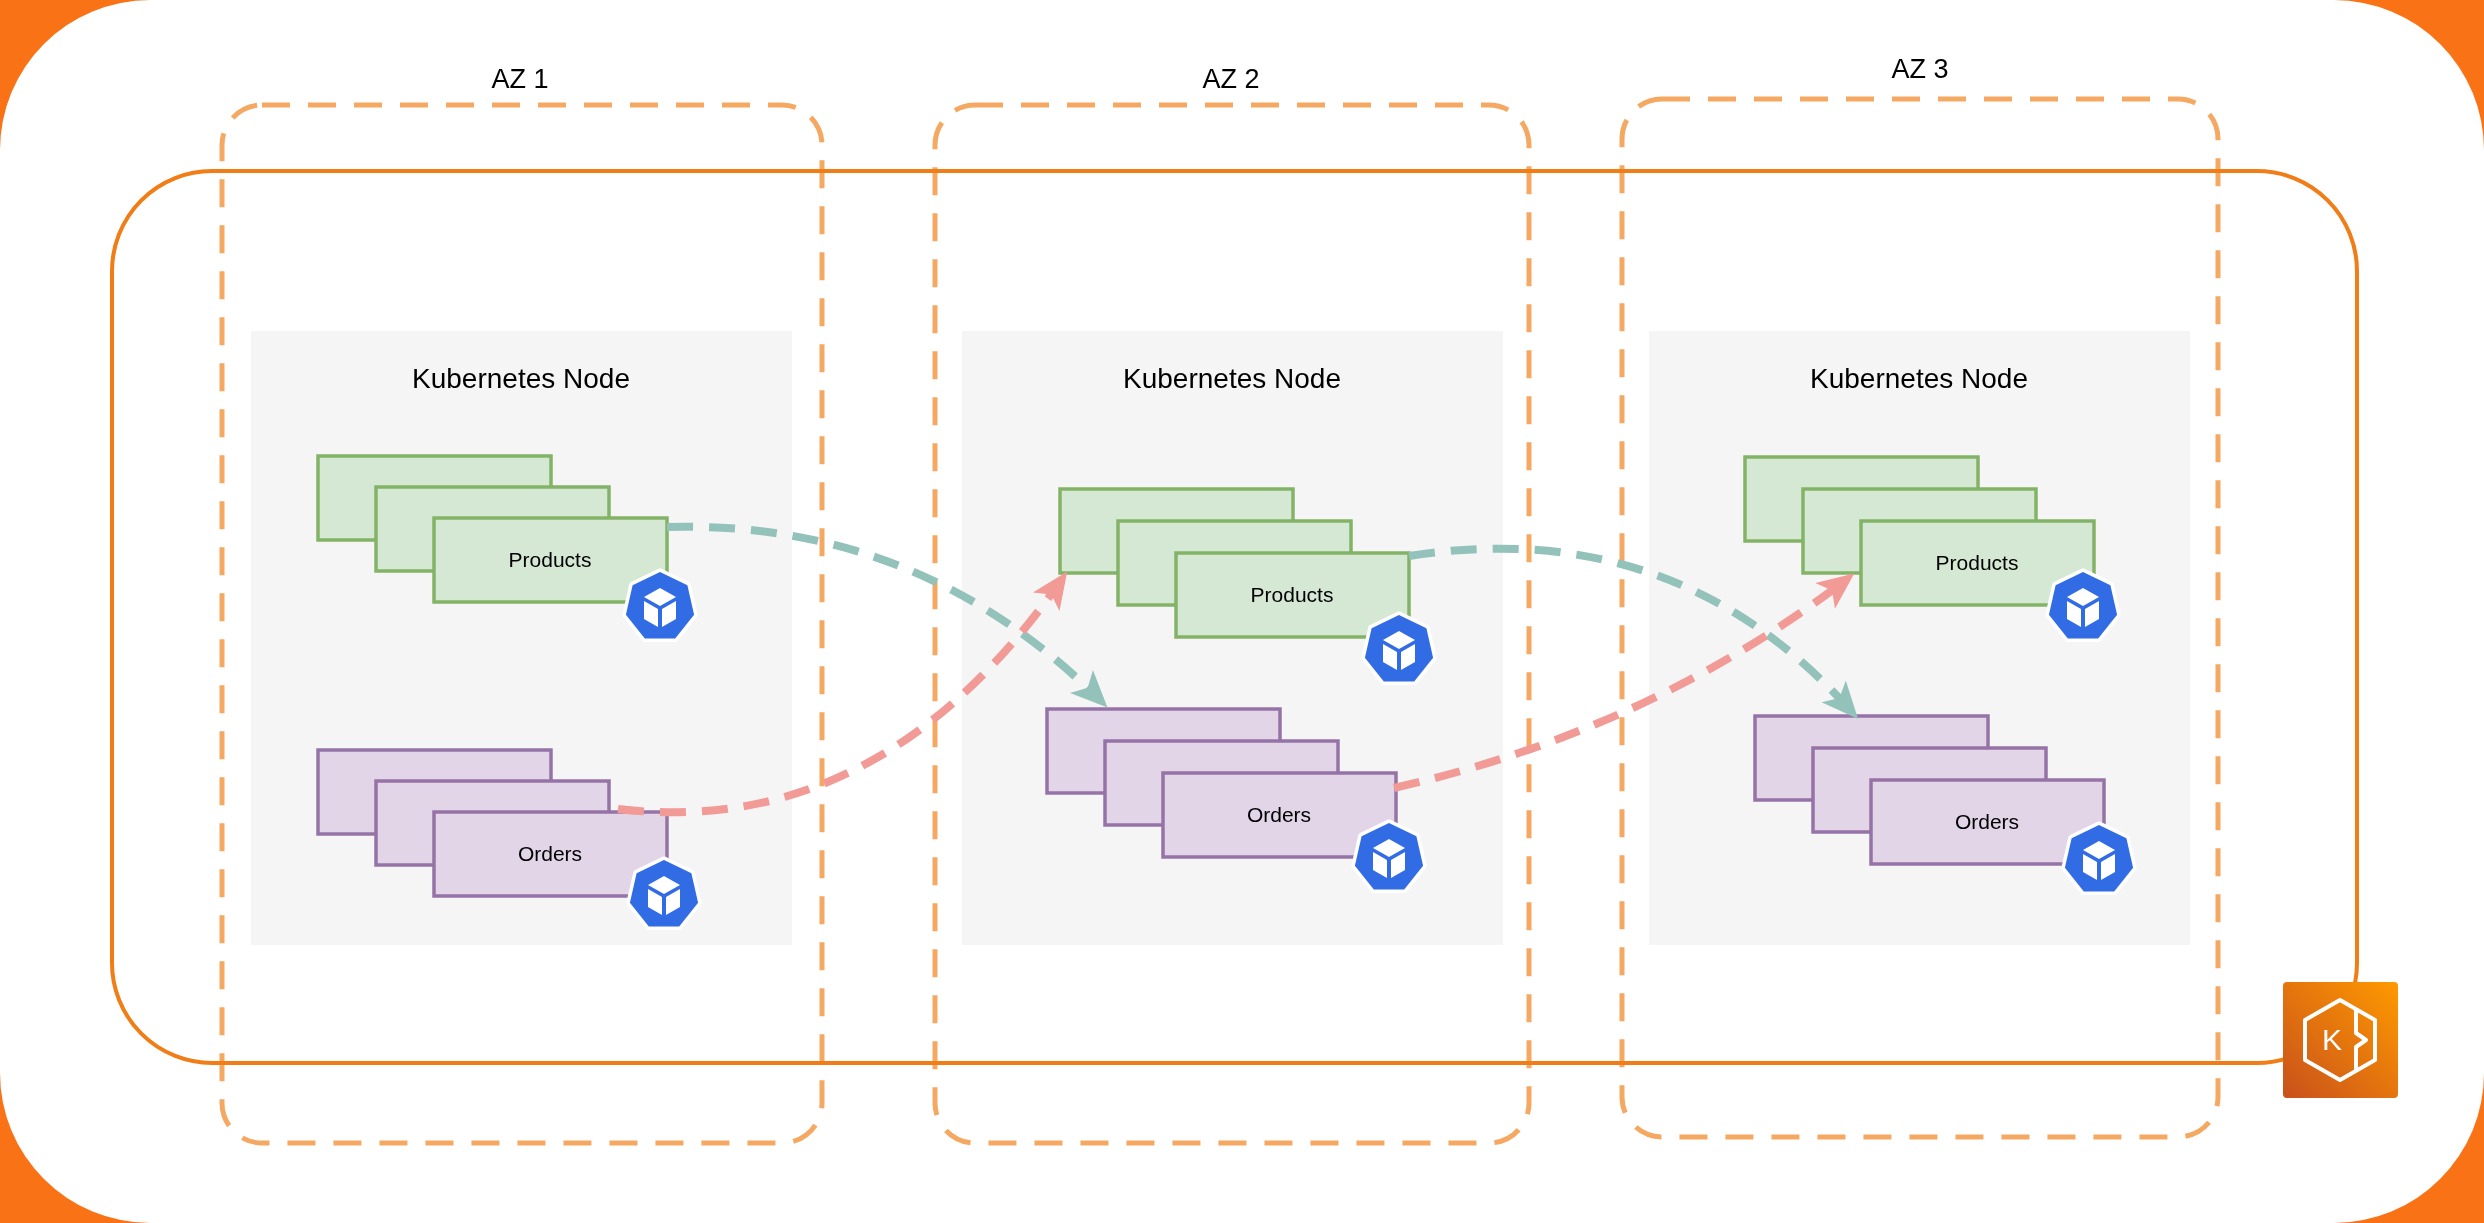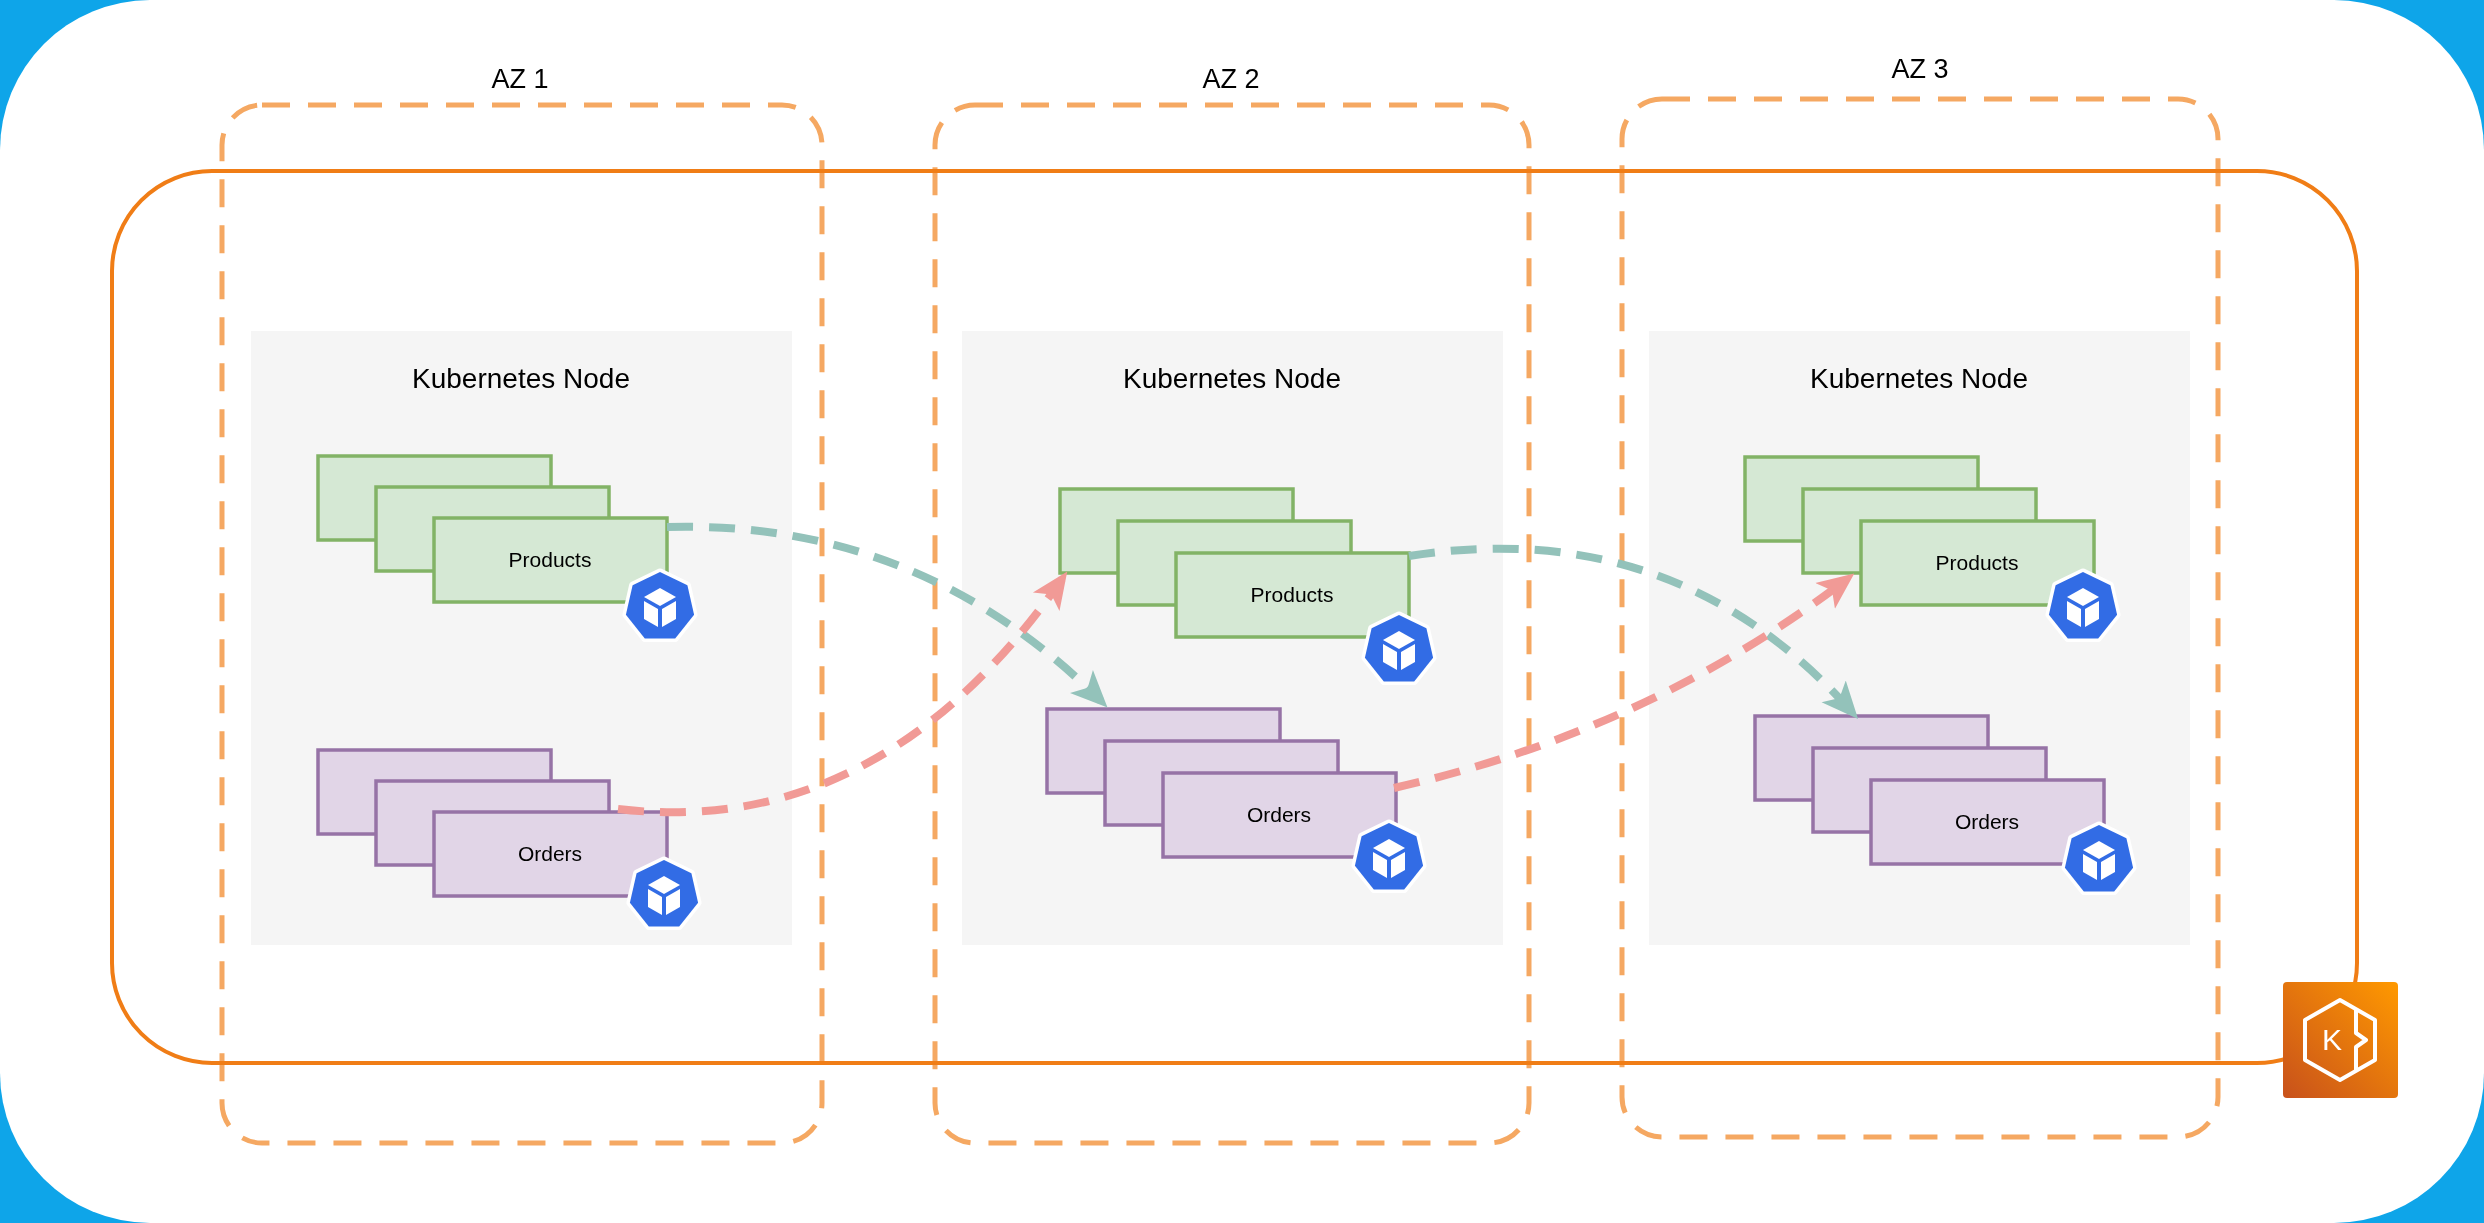--- a/index.html
+++ b/index.html
@@ -1,16 +1,16 @@
 <!DOCTYPE html>
 <html style="--background: #000000; --surface: #ffffff; --az-border: #f5a862; --cluster-border: #f07d16; --node-fill: #f5f5f5; --products-fill: #d5e8d4; --products-border: #82b366; --orders-fill: #e1d5e7; --orders-border: #9673a6; --teal-arrow: #93c2ba; --pink-arrow: #f19a96; --pod-blue: #326ce5; --eks-grad-start: #c8511b; --eks-grad-end: #ff9900;"><head>
 <meta charset="utf-8">
 <style>
   html,body{margin:0;padding:0;background:#000;}
-  .stage{width:2484px;height:1223px;position:relative;background:#0ea5e9;}
+  .stage{width:2484px;height:1223px;position:relative;background:#f97316;}
   svg{display:block;}
   text{font-family:"Liberation Sans",sans-serif;fill:#000;}
   .az-label{font-size:27px;text-anchor:middle;}
   .node-title{font-size:28px;text-anchor:middle;}
   .svc-label{font-size:21px;text-anchor:middle;}
   .surface{fill:var(--surface,#ffffff);}
   .az-rect{fill:none;stroke:var(--az-border,#f5a862);stroke-width:5;stroke-dasharray:28 18;}
   .cluster-rect{fill:none;stroke:var(--cluster-border,#f07d16);stroke-width:4;}
   .node-rect{fill:var(--node-fill,#f5f5f5);}
   .prod{fill:var(--products-fill,#d5e8d4);stroke:var(--products-border,#82b366);stroke-width:3.5;}

